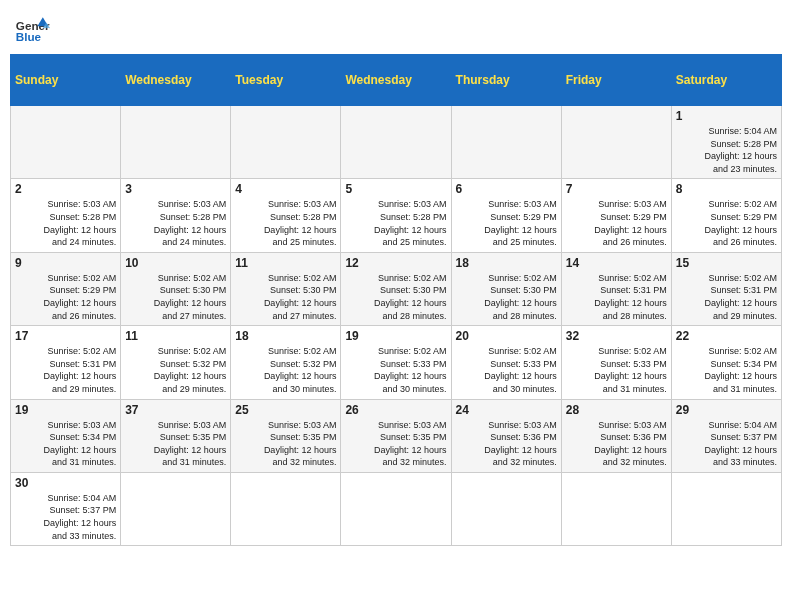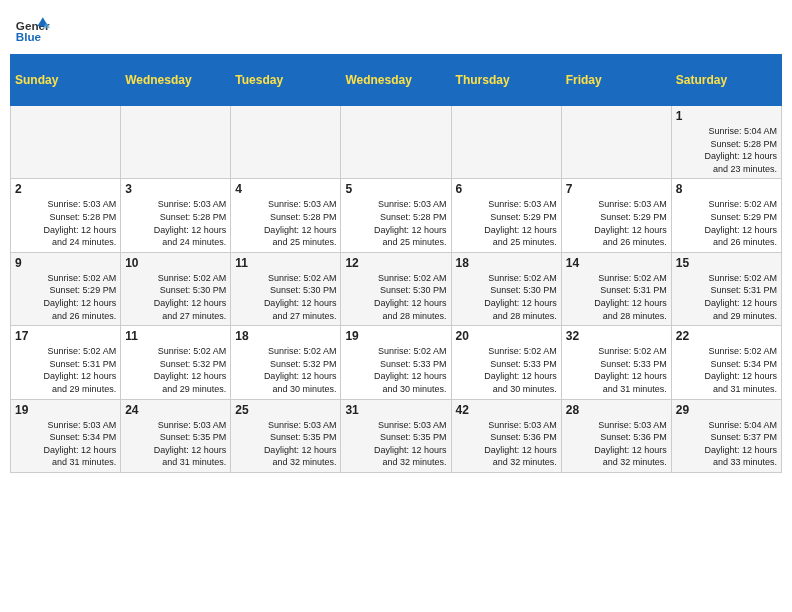--- a/index.html
+++ b/index.html
@@ -281,56 +281,71 @@
       </tr>
       <tr>
         <td>
           <span class="day-num">19</span>
           <div class="day-info" style="white-space: pre-line;">Sunrise: 5:03 AM
 Sunset: 5:34 PM
 Daylight: 12 hours
 and 31 minutes.</div>
         </td>
         <td>
+          <span class="day-num">37</span>
+          <div class="day-info" style="white-space: pre-line;">Sunrise: 5:03 AM
+Sunset: 5:35 PM
+Daylight: 12 hours
+and 31 minutes.</div>
+        </td>
+        <td>
+          <span class="day-num">25</span>
+          <div class="day-info" style="white-space: pre-line;">Sunrise: 5:03 AM
+Sunset: 5:35 PM
+Daylight: 12 hours
+and 32 minutes.</div>
+        </td>
+        <td>
+          <span class="day-num">26</span>
+          <div class="day-info" style="white-space: pre-line;">Sunrise: 5:03 AM
+Sunset: 5:35 PM
+Daylight: 12 hours
+and 32 minutes.</div>
+        </td>
+        <td>
           <span class="day-num">24</span>
-          <div class="day-info" style="white-space: pre-line;">Sunrise: 5:03 AM
-Sunset: 5:35 PM
-Daylight: 12 hours
-and 31 minutes.</div>
-        </td>
-        <td>
-          <span class="day-num">25</span>
-          <div class="day-info" style="white-space: pre-line;">Sunrise: 5:03 AM
-Sunset: 5:35 PM
-Daylight: 12 hours
-and 32 minutes.</div>
-        </td>
-        <td>
-          <span class="day-num">31</span>
-          <div class="day-info" style="white-space: pre-line;">Sunrise: 5:03 AM
-Sunset: 5:35 PM
-Daylight: 12 hours
-and 32 minutes.</div>
-        </td>
-        <td>
-          <span class="day-num">42</span>
           <div class="day-info" style="white-space: pre-line;">Sunrise: 5:03 AM
 Sunset: 5:36 PM
 Daylight: 12 hours
 and 32 minutes.</div>
         </td>
         <td>
           <span class="day-num">28</span>
           <div class="day-info" style="white-space: pre-line;">Sunrise: 5:03 AM
 Sunset: 5:36 PM
 Daylight: 12 hours
 and 32 minutes.</div>
         </td>
         <td>
           <span class="day-num">29</span>
           <div class="day-info" style="white-space: pre-line;">Sunrise: 5:04 AM
 Sunset: 5:37 PM
 Daylight: 12 hours
 and 33 minutes.</div>
         </td>
+      </tr>
+      <tr>
+        <td>
+          <span class="day-num">30</span>
+          <div class="day-info" style="white-space: pre-line;">Sunrise: 5:04 AM
+Sunset: 5:37 PM
+Daylight: 12 hours
+and 33 minutes.</div>
+        </td>
+        <td class="empty-cell"></td>
+        <td class="empty-cell"></td>
+        <td class="empty-cell"></td>
+        <td class="empty-cell"></td>
+        <td class="empty-cell"></td>
+        <td class="empty-cell"></td>
       </tr>
     </tbody>
 </table>
 
 </body></html>

